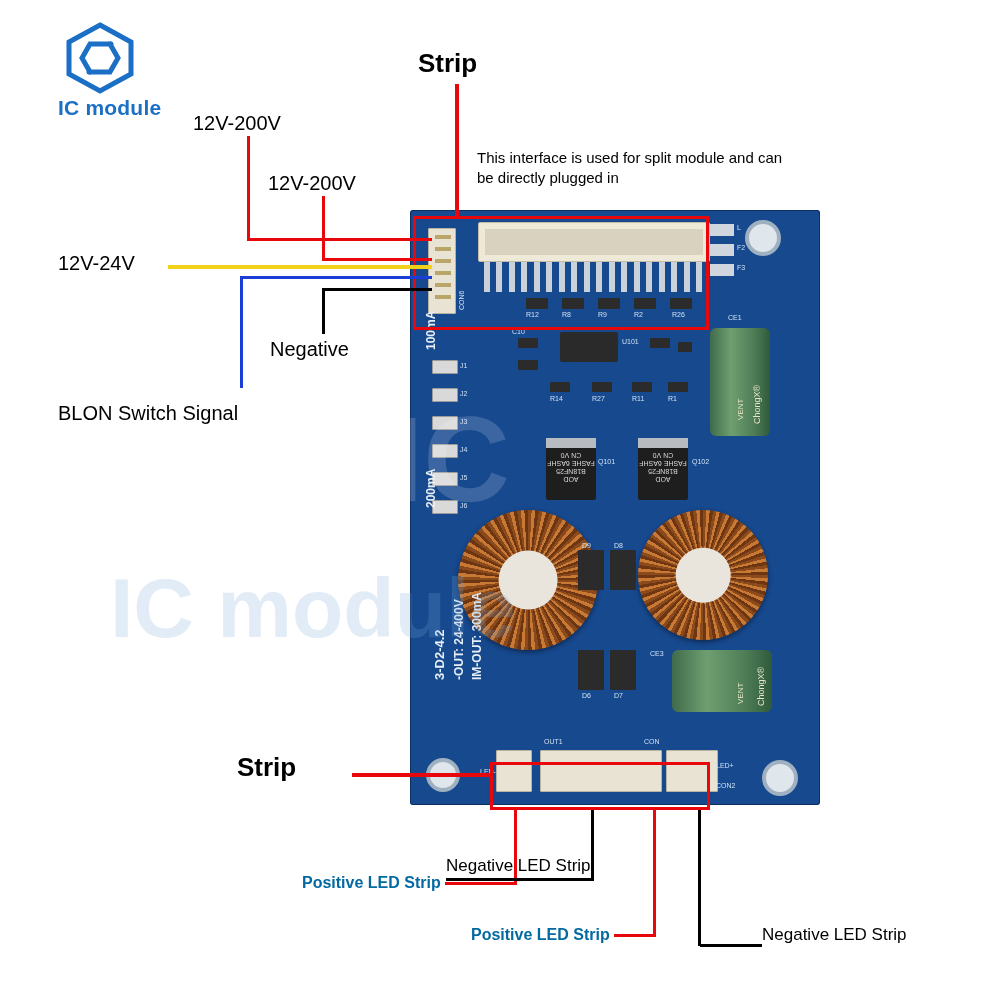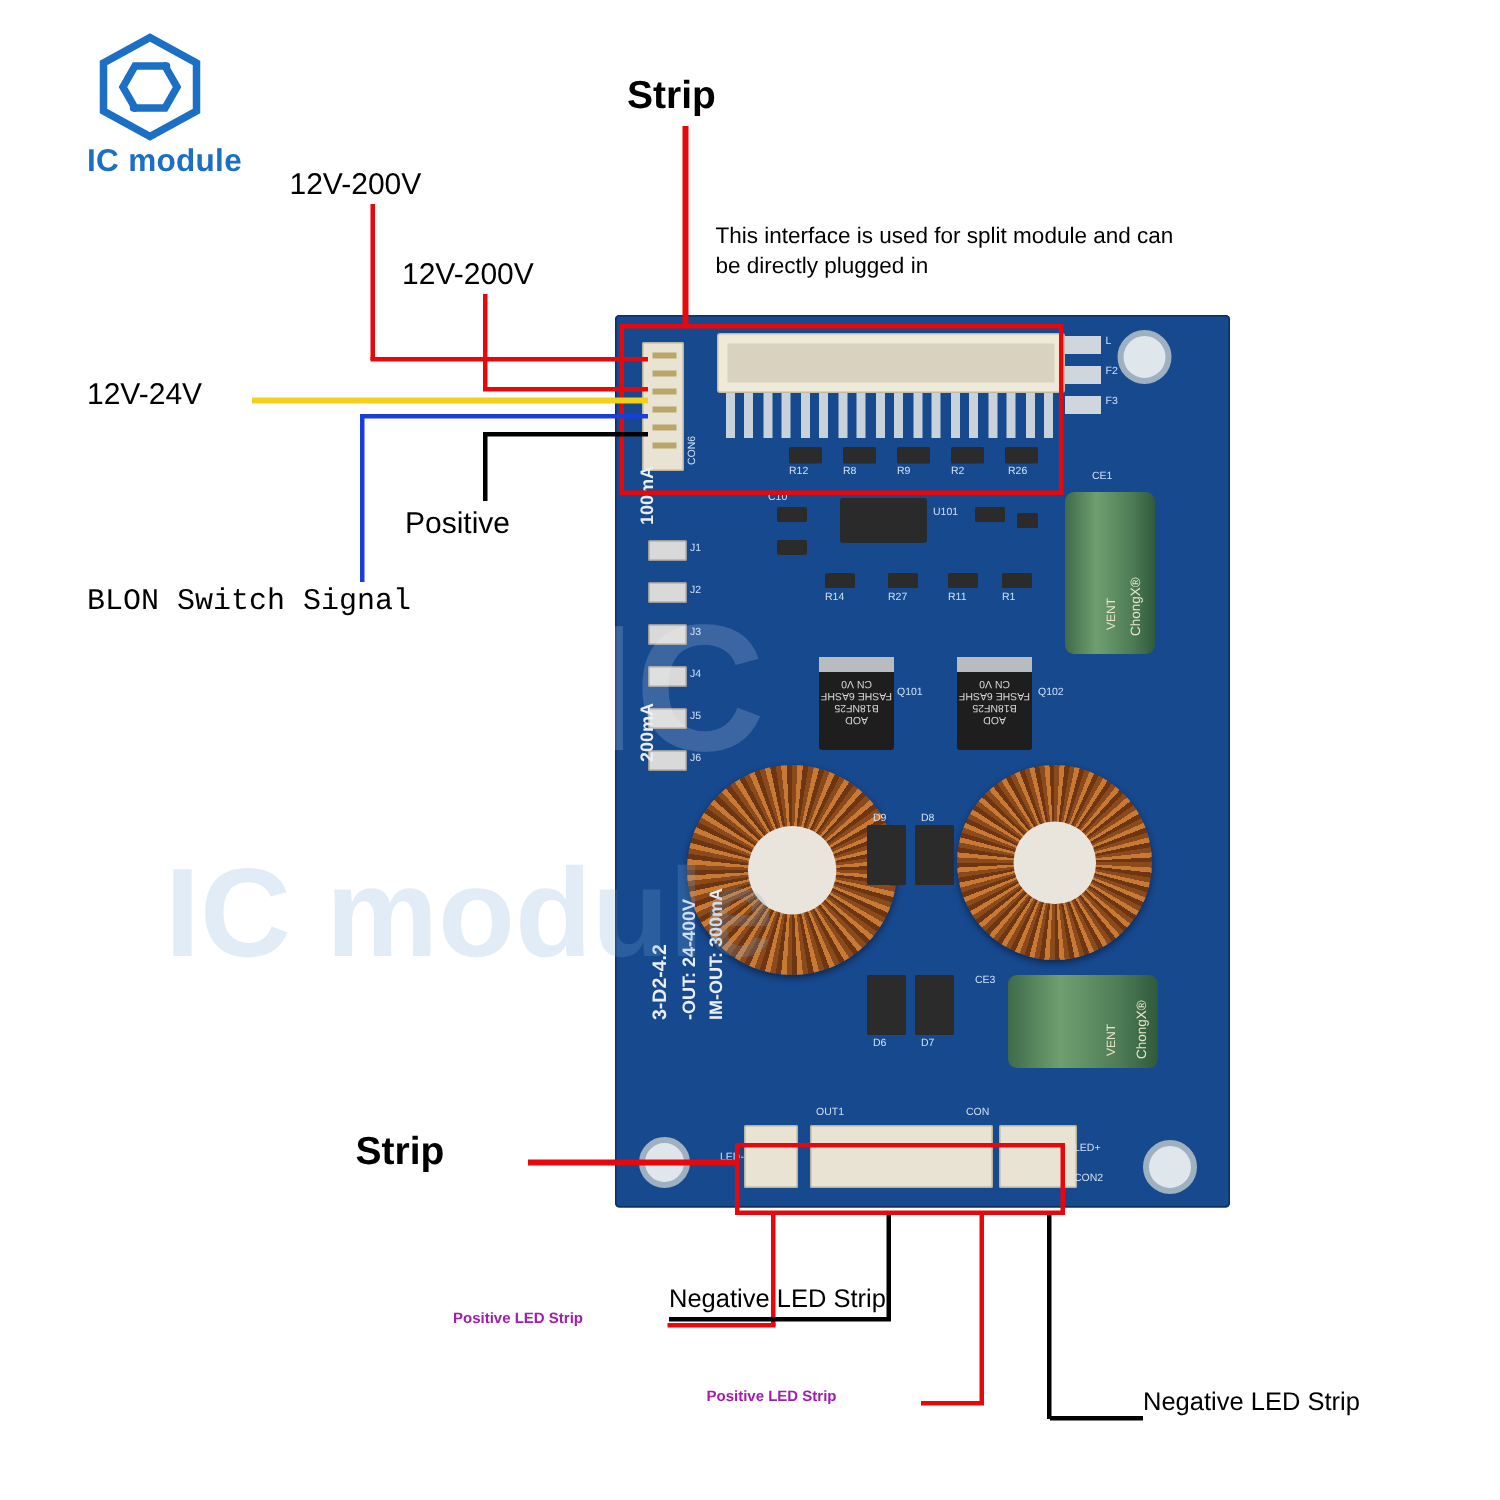--- a/index.html
+++ b/index.html
@@ -14,21 +14,21 @@
   #logo{left:58px;top:22px;width:180px;height:100px;}
   #logo .hex{position:absolute;left:5px;top:0;}
   #logo .txt{
     position:absolute;left:0;top:74px;font-size:21px;font-weight:bold;color:#1b6fc4;
     letter-spacing:.2px;
   }
 
   
   .label-black{color:#000;font-size:20px;}
   .label-bold{color:#000;font-size:26px;font-weight:bold;}
-  .label-red{color:#a21caf;font-size:10px;font-weight:bold;}
+  .label-red{color:#0369a1;font-size:16px;font-weight:bold;}
   .note{color:#000;font-size:15px;line-height:20px;}
 
   
   .ln{position:absolute;background:#000;}
   .ln-red{position:absolute;background:#e8070b;}
   .ln-yellow{position:absolute;background:#f2d11a;}
   .ln-blue{position:absolute;background:#1b3fd6;}
 
   .box-red{position:absolute;border:3px solid #e8070b;box-sizing:border-box;}
 
@@ -244,25 +244,25 @@
 <div class="ln-red" style="left:247px;top:136px;width:3px;height:104px;"></div>
 <div class="ln-red" style="left:247px;top:238px;width:185px;height:3px;"></div>
 
 <div class="abs label-black lbl" style="left:268px;top:172px;">12V-200V</div>
 <div class="ln-red" style="left:322px;top:196px;width:3px;height:64px;"></div>
 <div class="ln-red" style="left:322px;top:258px;width:110px;height:3px;"></div>
 
 <div class="abs label-black lbl" style="left:58px;top:252px;">12V-24V</div>
 <div class="ln-yellow" style="left:168px;top:265px;width:264px;height:4px;"></div>
 
-<div class="abs label-black lbl" style="left:270px;top:338px;">Positive</div>
+<div class="abs label-black lbl" style="left:270px;top:338px;">Negative</div>
 <div class="ln" style="left:322px;top:290px;width:3px;height:44px;"></div>
 <div class="ln" style="left:322px;top:288px;width:110px;height:3px;"></div>
 
-<div class="abs label-black lbl" style="left:58px;top:390px;font-family:Liberation Mono, monospace;">BLON Switch Signal</div>
+<div class="abs label-black lbl" style="left:58px;top:402px;">BLON Switch Signal</div>
 <div class="ln-blue" style="left:240px;top:278px;width:3px;height:110px;"></div>
 <div class="ln-blue" style="left:240px;top:276px;width:192px;height:3px;"></div>
 
 <div class="abs label-bold lbl" style="left:237px;top:752px;">Strip</div>
 <div class="ln-red" style="left:352px;top:773px;width:140px;height:4px;"></div>
 
 <div class="abs label-red lbl" style="left:302px;top:874px;">Positive LED Strip</div>
 <div class="ln-red" style="left:445px;top:882px;width:72px;height:3px;"></div>
 <div class="ln-red" style="left:514px;top:810px;width:3px;height:74px;"></div>
 

